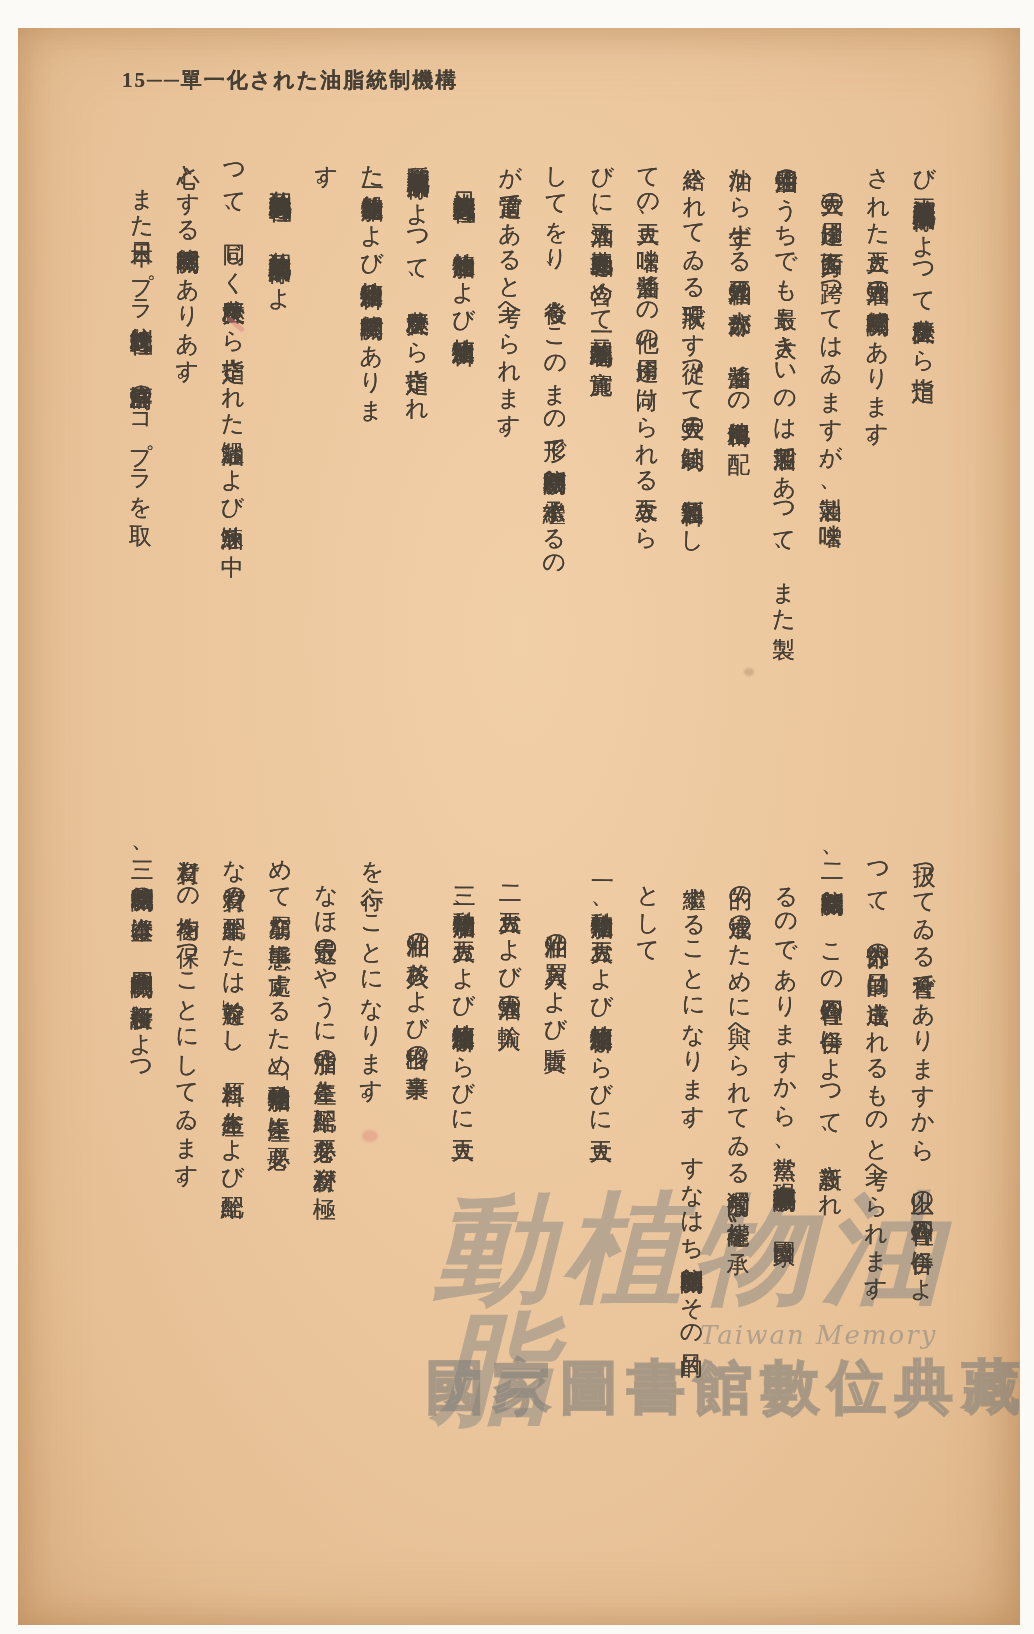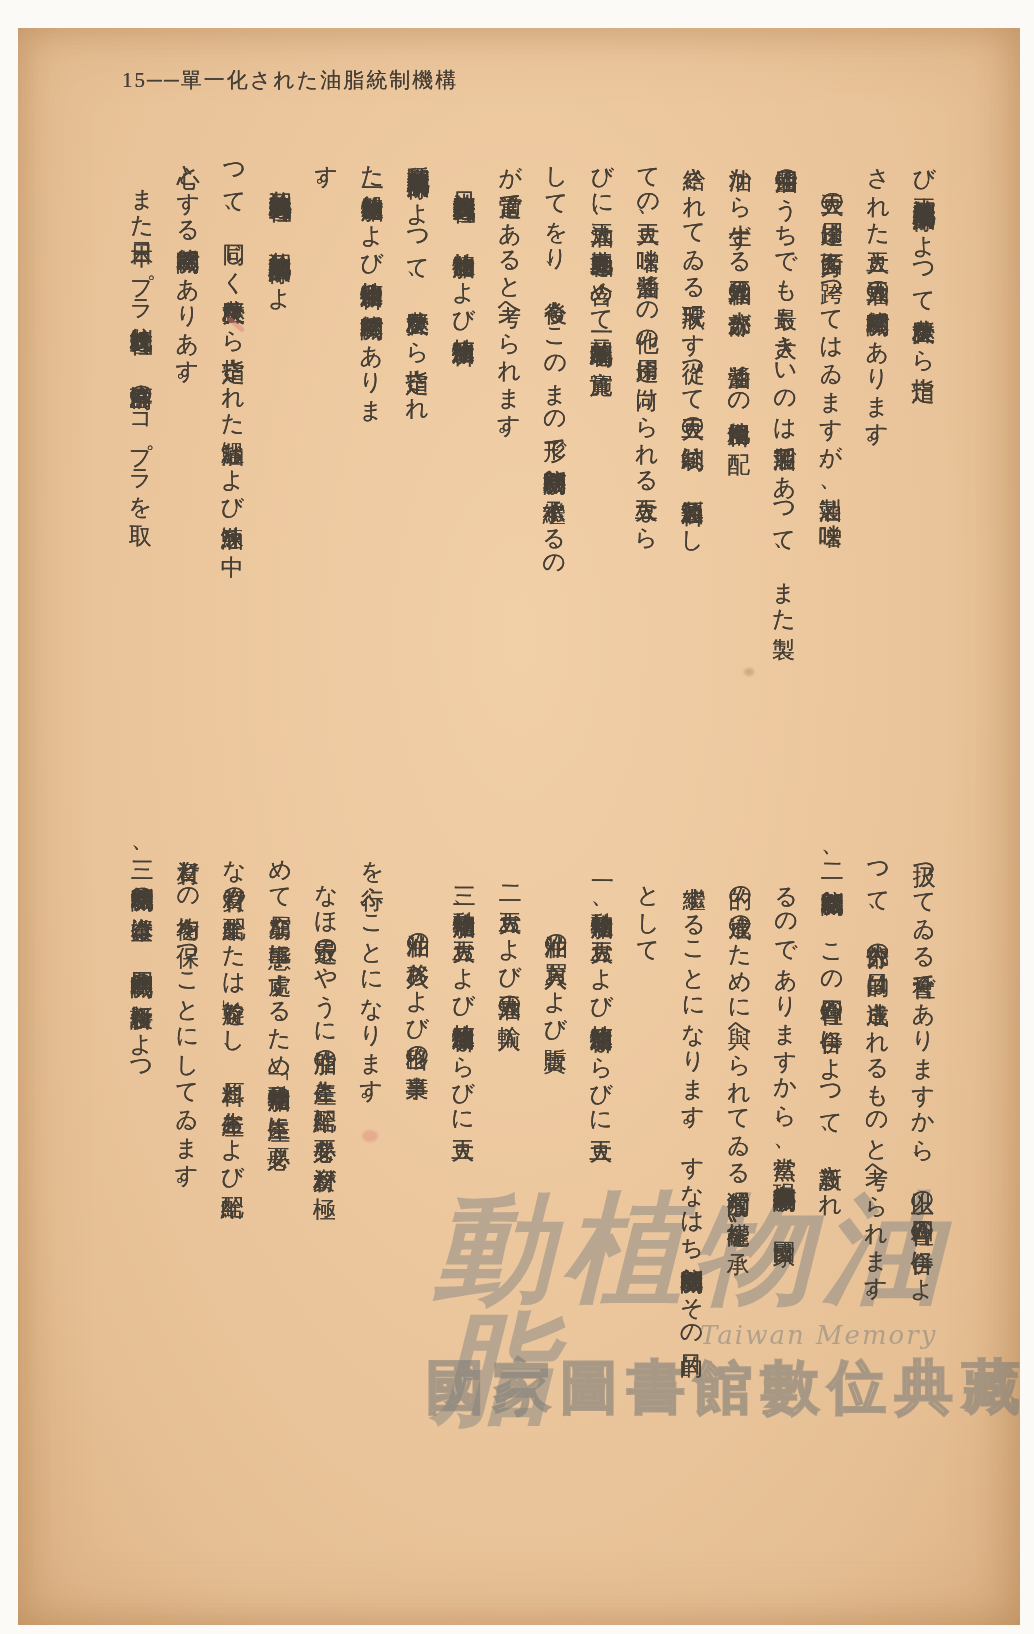--- a/index.html
+++ b/index.html
@@ -14,21 +14,21 @@
   .scan{position:relative;width:1034px;height:1634px;background:#fbfaf7;}
 
   .paper{
     position:absolute;left:18px;top:28px;right:14px;bottom:9px;
     background:radial-gradient(ellipse at 50% 38%, #f1cfa7 0%, #ecc79e 45%, #e6bf94 78%, #dcb285 100%);
     box-shadow:inset 0 0 70px rgba(150,100,50,.28), inset -14px 0 30px rgba(160,110,60,.18), inset 10px 0 25px rgba(160,110,60,.12);
   }
 
   .header{
     position:absolute;top:66px;left:122px;
-    font-size:21px;font-weight:400;letter-spacing:2px;
+    font-size:21px;font-weight:700;letter-spacing:2px;
     color:var(--ink);
     text-shadow:0 0 .5px currentColor;
   }
 
   .vblock{
     position:absolute;
     writing-mode:vertical-rl;
     text-orientation:upright;
     color:var(--ink);
     font-size:23px;

